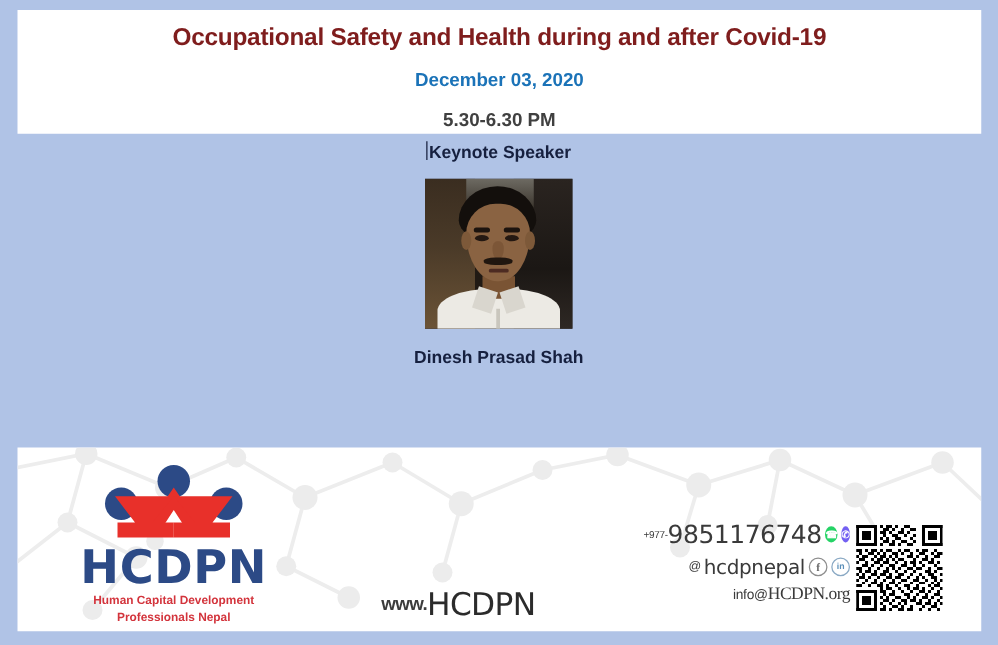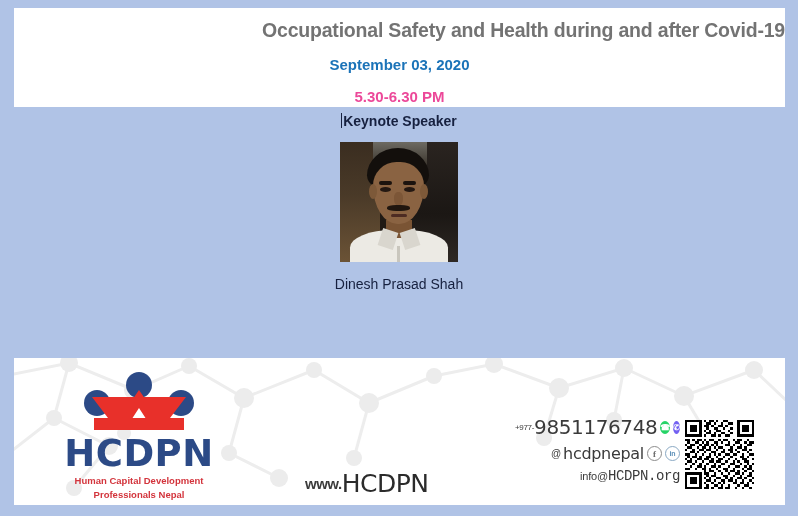--- a/index.html
+++ b/index.html
@@ -20,39 +20,39 @@
     position: absolute;
     left: 14px;
     top: 8px;
     width: 771px;
     height: 99px;
     background: #ffffff;
     box-sizing: border-box;
     padding-top: 8px;
   }
   .event-title {
-    text-align: right;
-    color: #737373;
+    text-align: center;
+    color: #7f1d1d;
     font-size: 19.5px;
     font-weight: bold;
     letter-spacing: -0.2px;
     line-height: 24px;
     margin: 2px 0 0 0;
   }
   .event-date {
     text-align: center;
     color: #1b73b8;
     font-size: 15px;
     font-weight: bold;
     line-height: 20px;
     margin-top: 13px;
   }
   .event-time {
     text-align: center;
-    color: #ec4899;
+    color: #404040;
     font-size: 15px;
     font-weight: bold;
     line-height: 20px;
     margin-top: 12px;
   }
 
   
   .speaker-block {
     position: absolute;
     left: 0;
@@ -159,21 +159,21 @@
     background: #d9d6ce; transform: rotate(-18deg);
   }
   .photo-frame .placket {
     position: absolute; left: 57px; bottom: 0; width: 3px; height: 16px;
     background: #c9c6bd;
   }
 
   .speaker-name {
     color: #16203f;
     font-size: 14px;
-    font-weight: normal;
+    font-weight: bold;
     margin-top: 13px;
     line-height: 18px;
   }
   .speaker-role {
     color: #16203f;
     font-size: 13.5px;
     font-weight: bold;
     margin-top: 11px;
     line-height: 18px;
   }
@@ -283,21 +283,21 @@
     align-items: center;
     justify-content: flex-end;
     margin-bottom: 5px;
     white-space: nowrap;
   }
   .cc-prefix { font-size: 8px; letter-spacing: -0.3px; }
   .phone-num { font-size: 20px; letter-spacing: -0.4px; font-family: "DejaVu Sans", sans-serif; }
   .handle-at { font-size: 10px; margin-right: 2px; }
   .handle-name { font-size: 16px; letter-spacing: -0.3px; font-family: "DejaVu Sans", sans-serif; }
   .email-small { font-size: 11px; letter-spacing: -0.2px; }
-  .email-main { font-size: 14px; letter-spacing: -0.4px; font-family: Liberation Mono, monospace; }
+  .email-main { font-size: 14px; letter-spacing: -0.4px; font-family: Liberation Serif, serif; }
   .soc {
     display: inline-flex;
     align-items: center;
     justify-content: center;
     width: 13px; height: 13px;
     border-radius: 50%;
     margin-left: 3px;
     font-size: 8px;
     font-weight: bold;
     color: #fff;
@@ -315,21 +315,21 @@
     width: 69px;
     height: 69px;
     background: #ffffff;
   }
 </style>
 </head>
 <body>
 
 <div class="top-panel">
   <div class="event-title">Occupational Safety and Health during and after Covid-19</div>
-  <div class="event-date">September 03, 2020</div>
+  <div class="event-date">December 03, 2020</div>
   <div class="event-time">5.30-6.30 PM</div>
 </div>
 
 <div class="speaker-block">
 
   <div>
     <span class="keynote-label"><span class="caret"></span><span>Keynote Speaker</span></span>
   </div>
 
   <div class="photo-frame">

